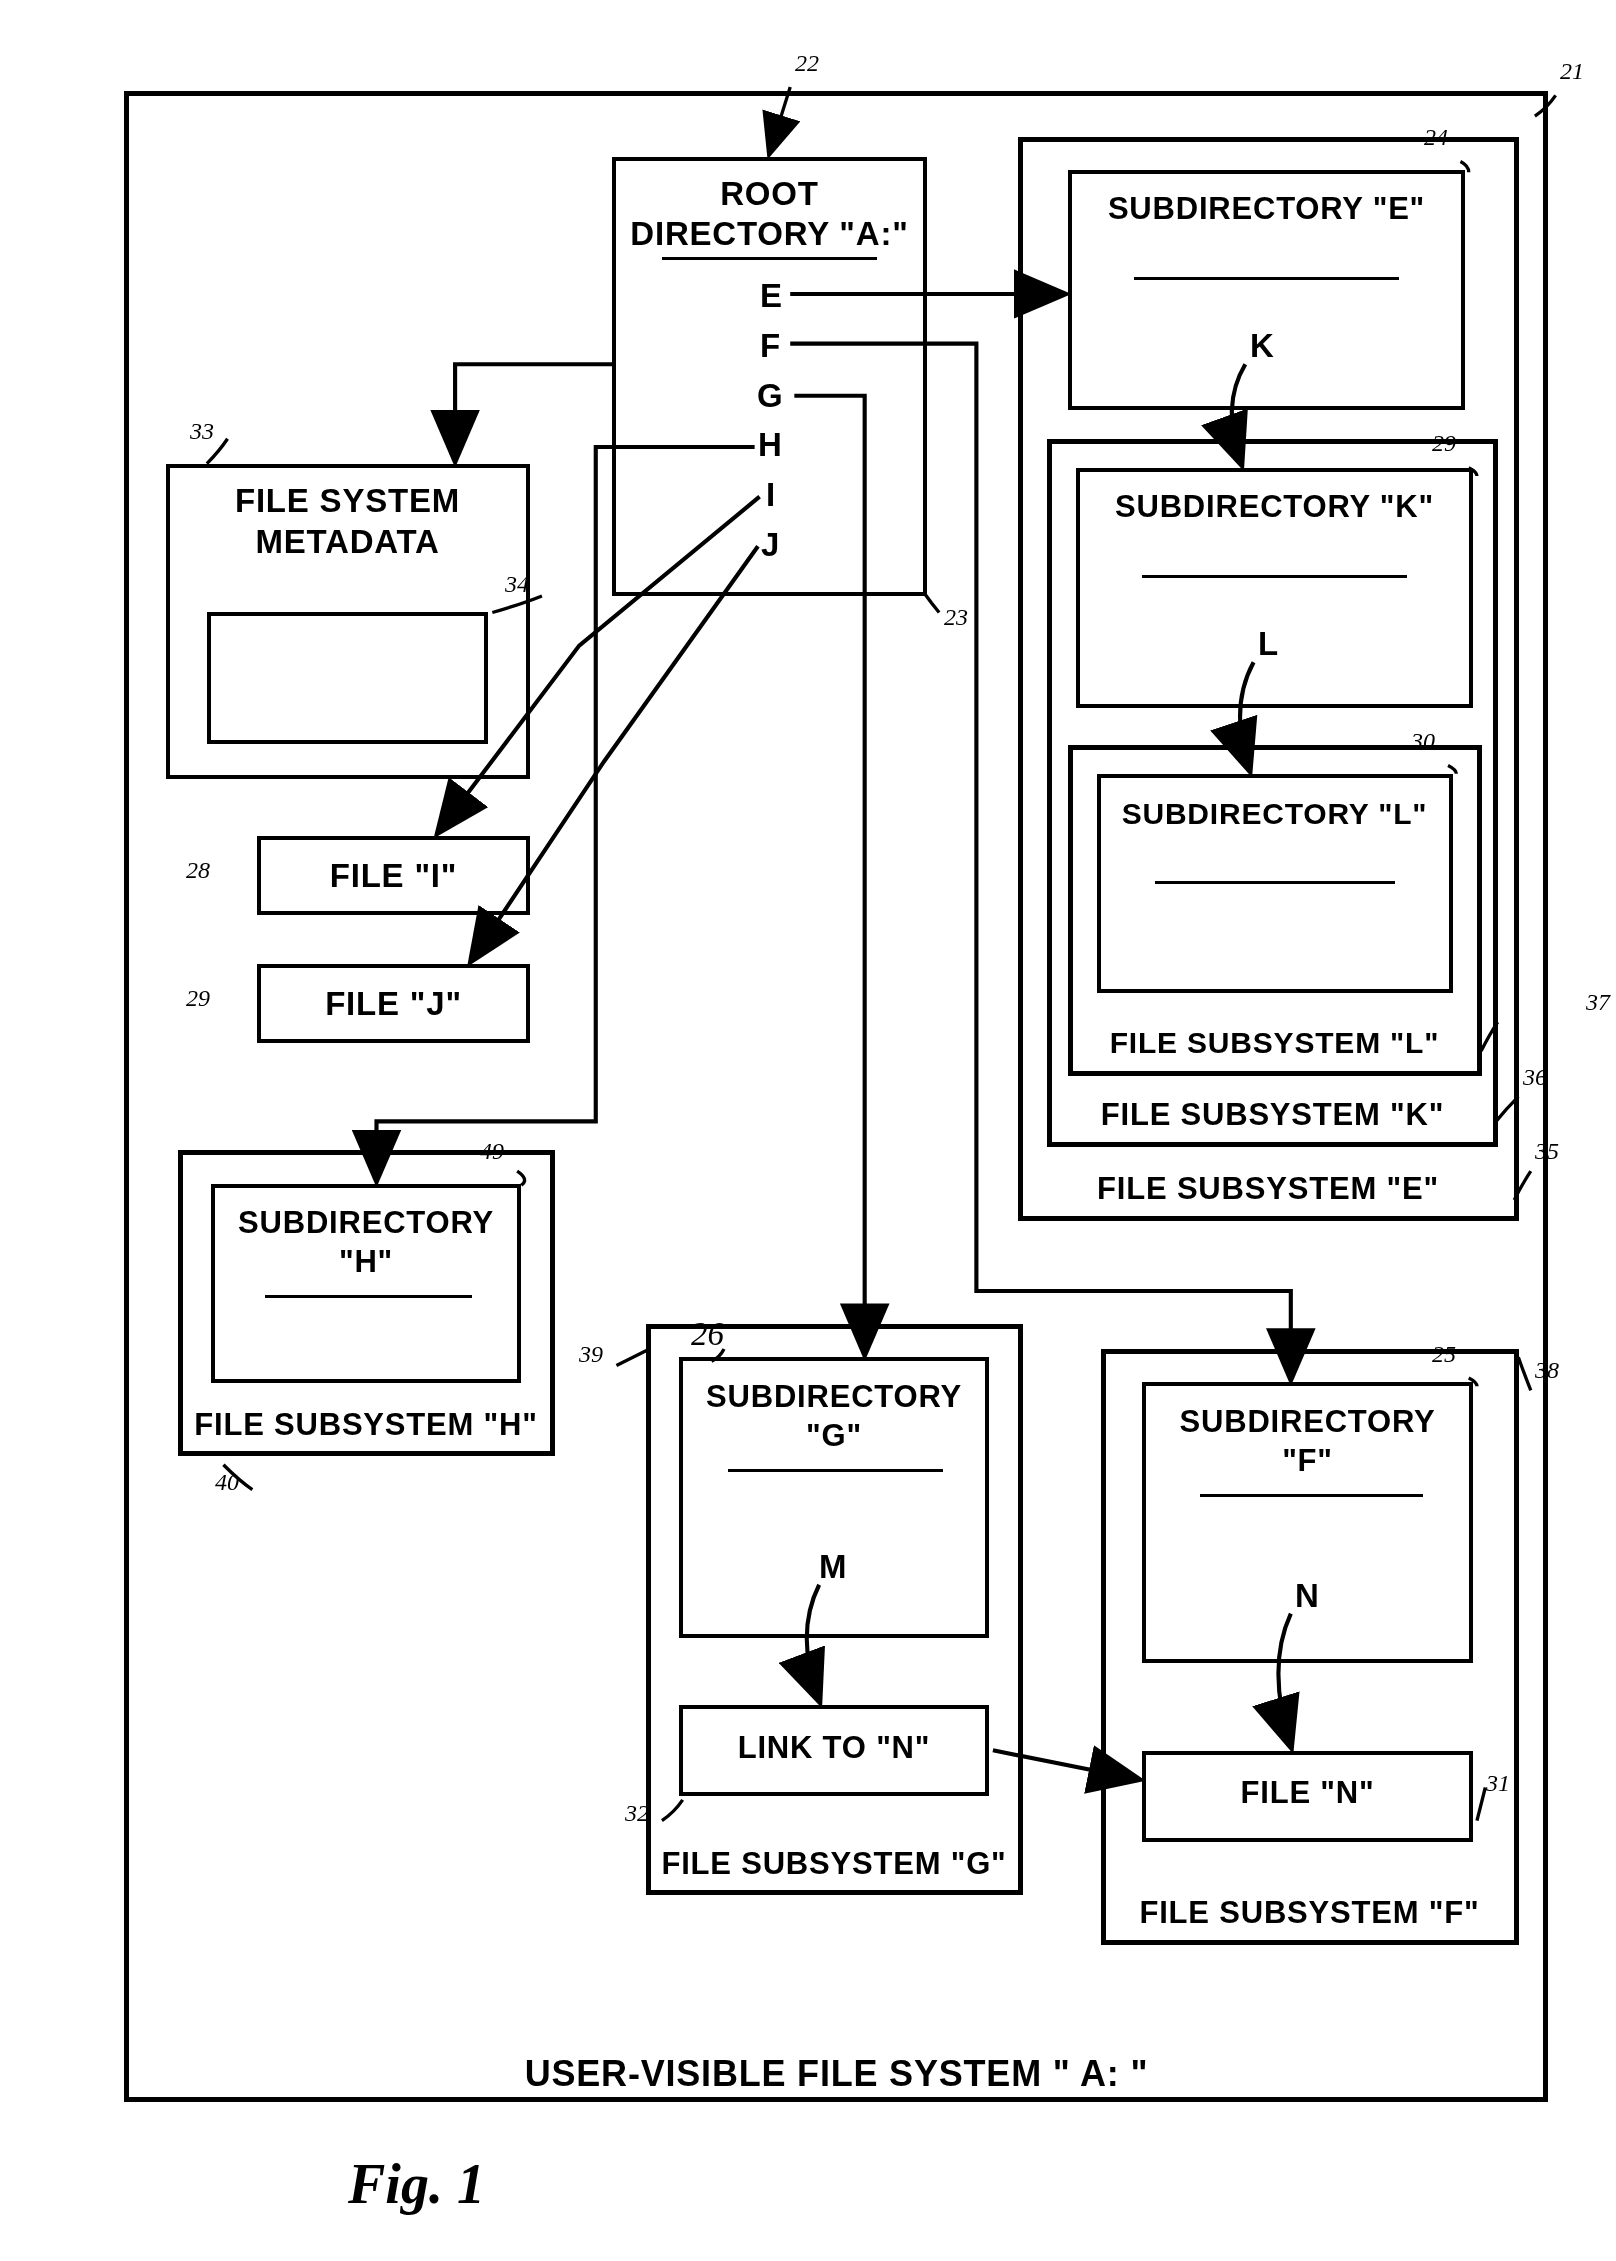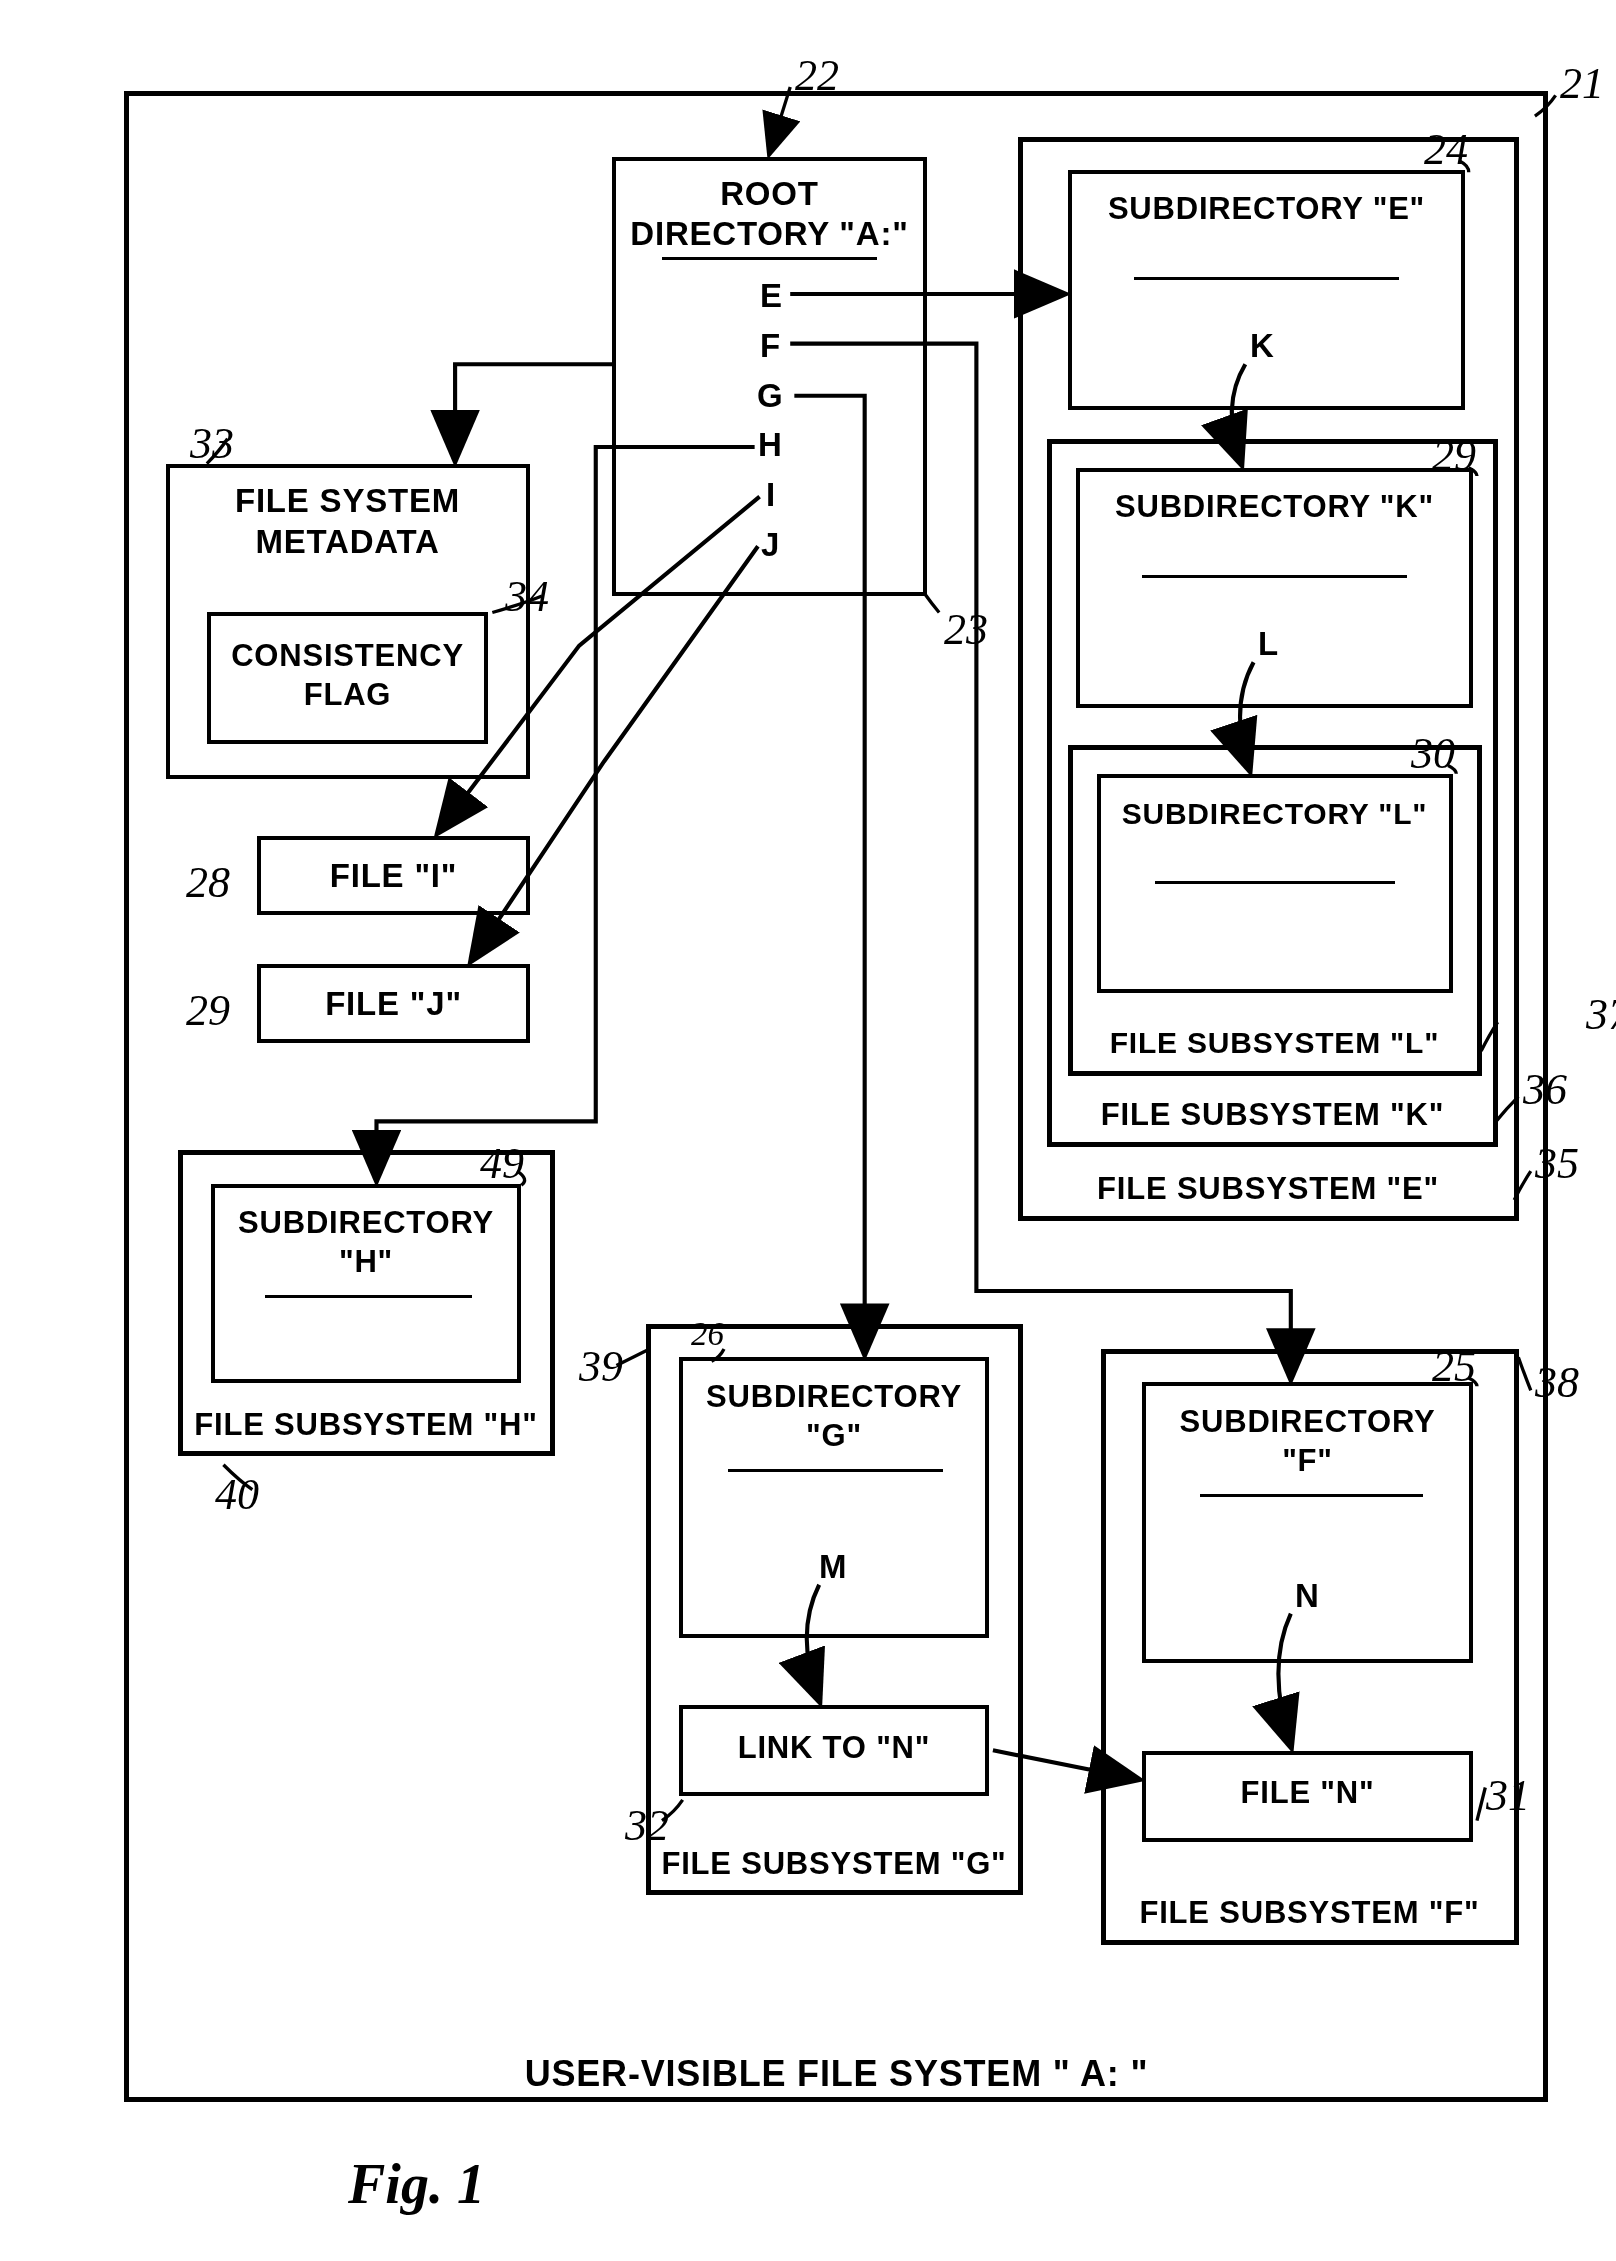--- a/index.html
+++ b/index.html
@@ -26,21 +26,21 @@
     position: absolute;
     font-weight: bold;
     color: #000;
     text-align: center;
     letter-spacing: 0.8px;
   }
   .ref {
     position: absolute;
     font-style: italic;
     font-family: "Times New Roman", serif;
-    font-size: 44px;
+    font-size: 24px;
     color: #000;
   }
   .hr {
     position: absolute;
     background: #000;
     height: 3.3px;
   }
   .vchar {
     position: absolute;
     font-weight: bold;
@@ -78,21 +78,20 @@
   <div class="vchar" style="left:766px; top:476px;">I</div>
   <div class="vchar" style="left:761px; top:526px;">J</div>
 
   <div class="ref" style="left:795px; top:50px;">22</div>
   <div class="ref" style="left:944px; top:604px;">23</div>
 
   <div class="box" style="left:166px; top:464px; width:364px; height:315px;"></div>
   <div class="lbl" style="left:182px; top:480px; width:331px; font-size:33px; line-height:1.25;">FILE SYSTEM METADATA</div>
   <div class="ref" style="left:190px; top:418px;">33</div>
   <div class="box" style="left:207px; top:612px; width:281px; height:132px;"></div>
-  <div class="lbl" style="left:215px; top:637px; width:265px; font-size:31px; line-height:1.25;">CONSISTENCY FLAG</div>
   <div class="ref" style="left:505px; top:571px;">34</div>
 
   <div class="box" style="left:257px; top:836px; width:273px; height:79px;"></div>
   <div class="lbl" style="left:265px; top:857px; width:257px; font-size:33px;">FILE "I"</div>
   <div class="ref" style="left:186px; top:857px;">28</div>
 
   <div class="box" style="left:257px; top:964px; width:273px; height:79px;"></div>
   <div class="lbl" style="left:265px; top:985px; width:257px; font-size:33px;">FILE "J"</div>
   <div class="ref" style="left:186px; top:985px;">29</div>
 

